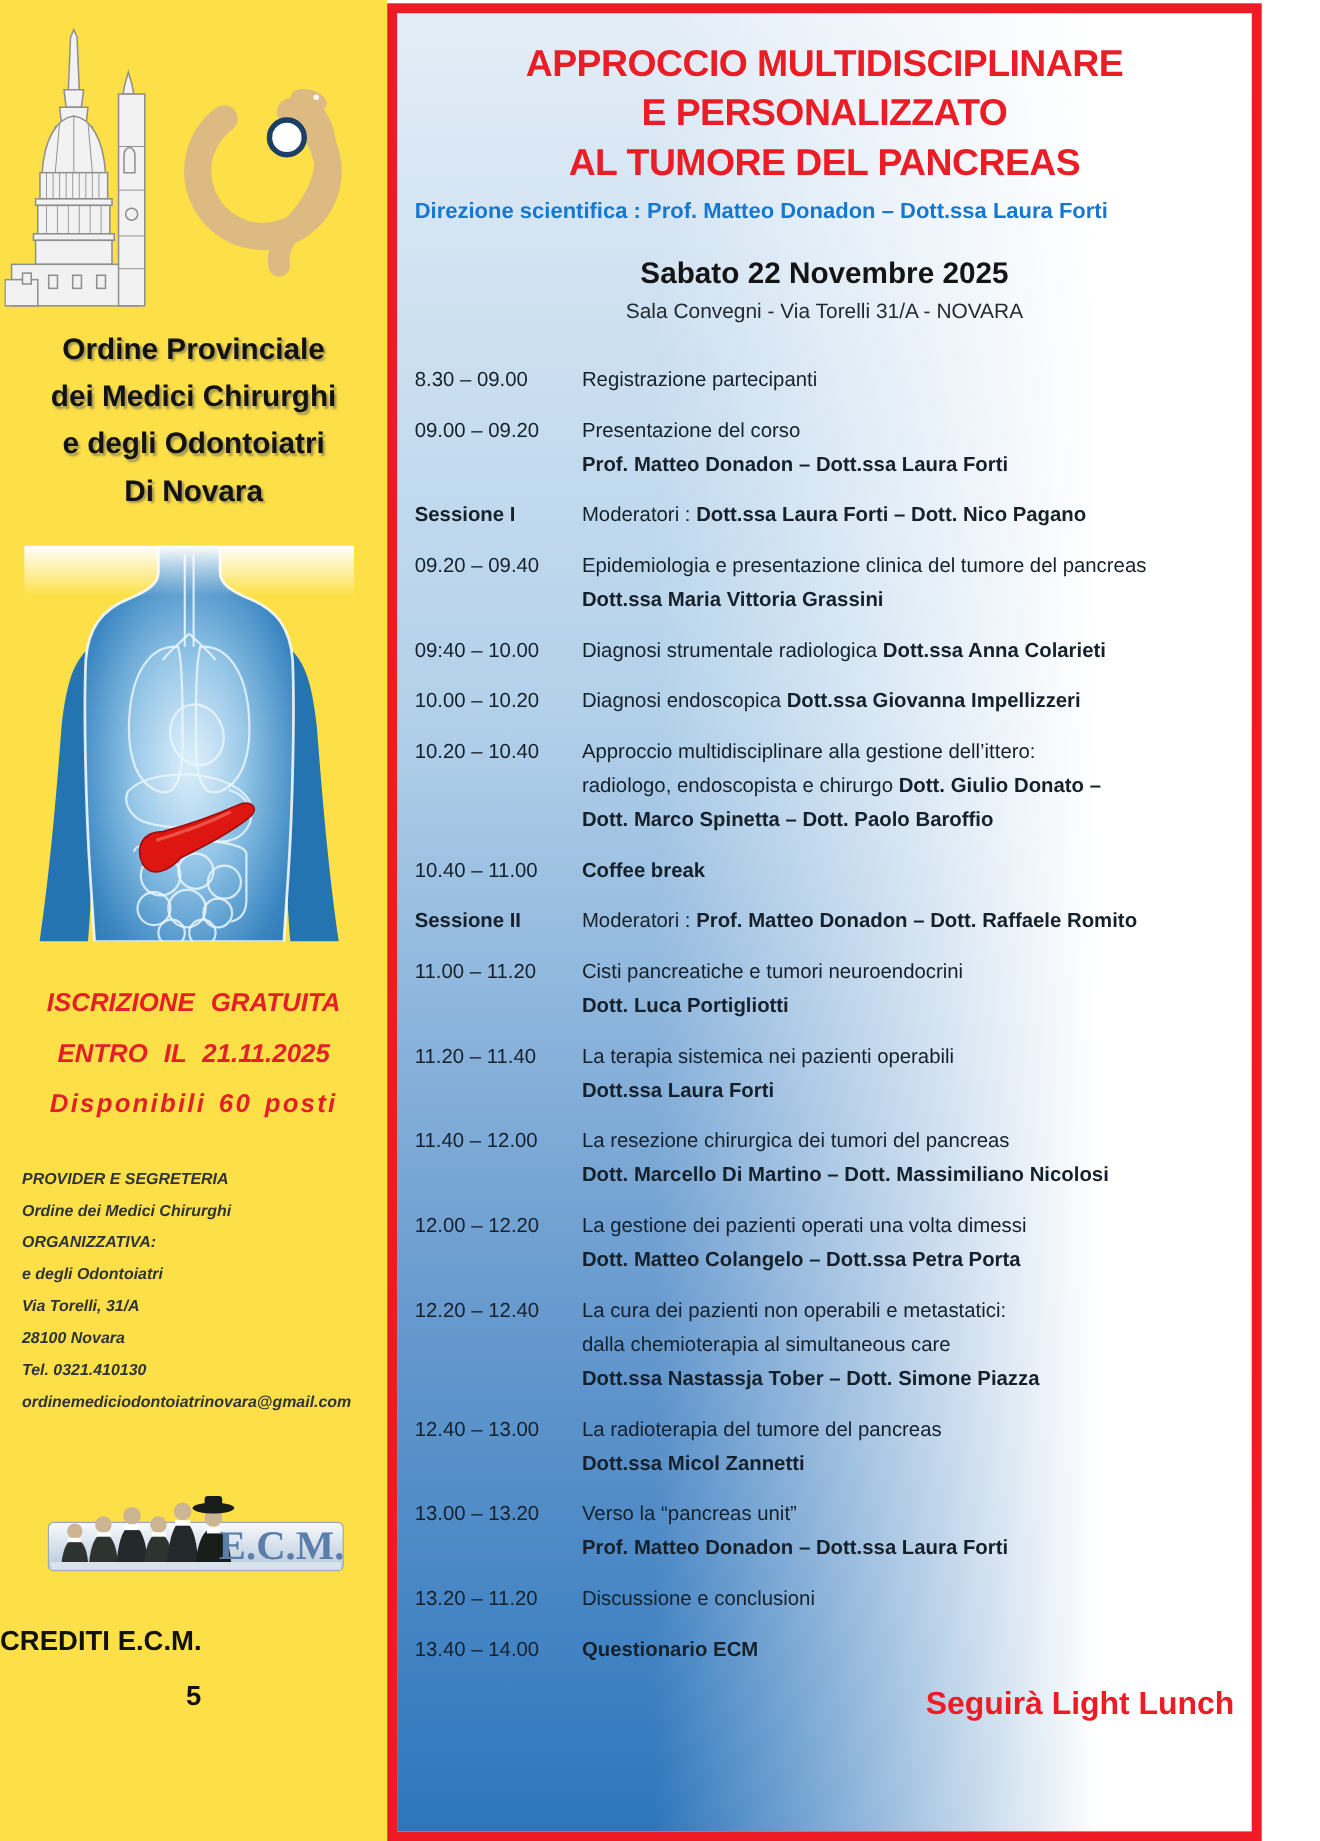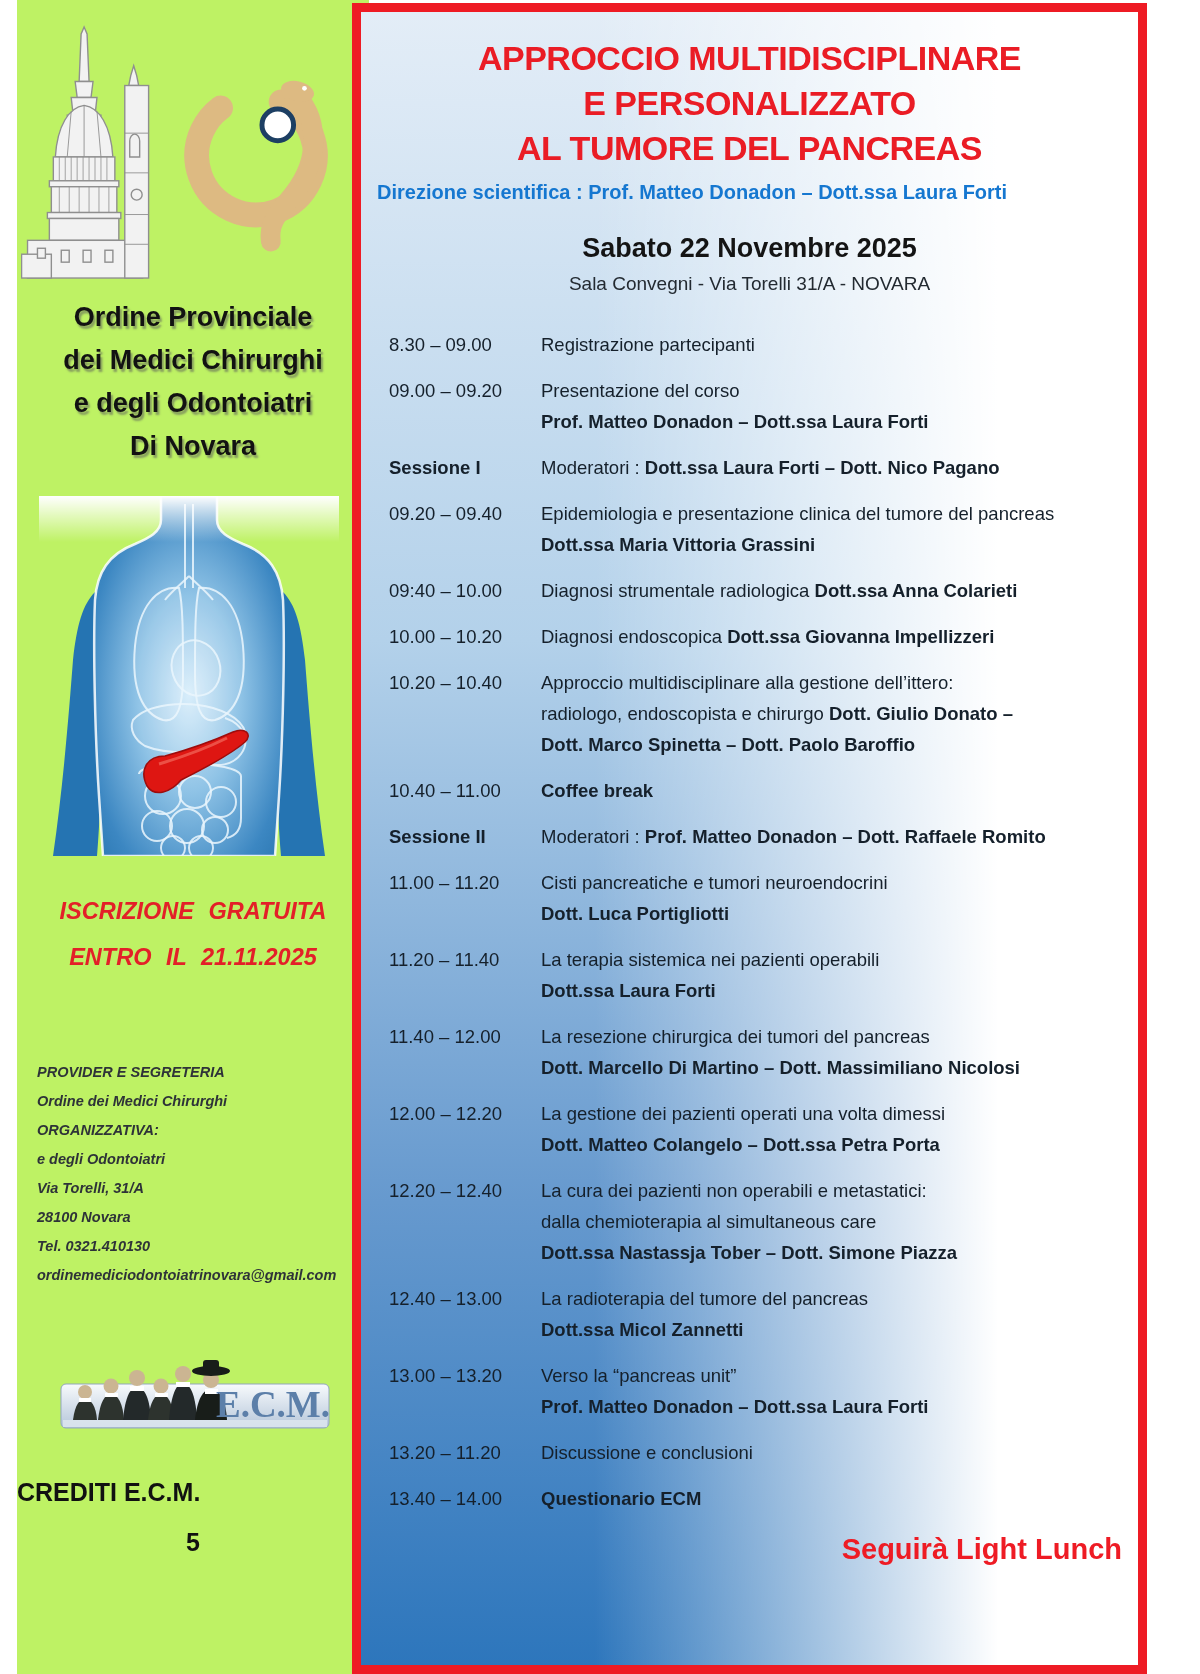--- a/index.html
+++ b/index.html
@@ -4,21 +4,21 @@
 <style>
   html,body{margin:0;padding:0;}
   body{
     width:1200px;height:1674px;background:#ffffff;overflow:hidden;
     font-family:"Liberation Sans","DejaVu Sans",sans-serif;
     -webkit-font-smoothing:antialiased;
   }
   .page{position:relative;width:1200px;height:1674px;background:#fff;}
 
   
-  .sidebar{position:absolute;left:0;top:0;width:352px;height:1674px;background:#bef264;margin-left:17px;}
+  .sidebar{position:absolute;left:0;top:0;width:352px;height:1674px;background:#fde047;}
   .basilica{position:absolute;left:4px;top:24px;width:150px;height:258px;}
   .goldlogo{position:absolute;left:158px;top:60px;width:168px;height:196px;}
   .orgname{position:absolute;left:0;top:296px;width:352px;text-align:center;
     font-weight:bold;font-size:27px;line-height:43px;color:#121212;
     text-shadow:2px 2.5px 2px rgba(90,90,90,.55);}
   .torso{position:absolute;left:22px;top:496px;width:300px;height:360px;}
   .reg{position:absolute;left:0;top:888px;width:352px;text-align:center;
     color:#e32028;font-style:italic;font-weight:bold;font-size:23.5px;line-height:46px;}
   .reg .ws{word-spacing:8px;}
   .reg .ls{letter-spacing:2px;word-spacing:3px;}
@@ -40,21 +40,21 @@
     padding:14px 16px 5px 16px;
   }
   .title{margin-top:10px;text-align:center;color:#ea1c25;font-weight:bold;
     font-size:34px;line-height:45px;letter-spacing:-0.5px;}
   .direction{margin-top:6px;color:#1577d0;font-weight:bold;font-size:20px;line-height:30px;}
   .date{margin-top:24px;text-align:center;color:#141414;font-weight:bold;font-size:27px;line-height:34px;}
   .venue{margin-top:4px;text-align:center;color:#232a31;font-size:19px;line-height:30px;}
 
   .schedule{margin-top:30px;color:#15202b;font-size:18.5px;}
   .item{display:flex;margin-bottom:15px;}
-  .time{flex:none;width:152px;line-height:31px;margin-left:12px;}
+  .time{flex:none;width:152px;line-height:31px;}
   .time.session{font-weight:bold;}
   .content{flex:1;line-height:31px;}
   .content .b{font-weight:bold;}
   .footer{margin-top:8px;text-align:right;color:#ee1b24;font-weight:bold;font-size:29px;line-height:40px;}
 </style>
 </head>
 <body>
 
 <div class="page">
 
@@ -141,20 +141,21 @@
         <circle cx="162" cy="352" r="12" fill="none"></circle>
       </g>
       <path d="M108,290 C100,274 108,260 126,260 C148,254 176,244 194,236 C206,231 214,238 206,246 C190,260 162,274 142,284 C132,296 116,302 108,290 Z" fill="#de1612" stroke="#9d0d0d" stroke-width="1.5"></path>
       <path d="M120,268 C140,262 168,252 188,242" stroke="#f26a5d" stroke-width="3" fill="none" opacity="0.7"></path>
       <rect x="0" y="0" width="300" height="46" fill="url(#topFade)"></rect>
     </svg>
 
     <div class="reg">
       <div class="ws">ISCRIZIONE GRATUITA</div>
       <div class="ws">ENTRO IL 21.11.2025</div>
+      <div class="ls">Disponibili 60 posti</div>
     </div>
 
     <div class="provider">
       <div>PROVIDER E SEGRETERIA</div>
       <div>Ordine dei Medici Chirurghi</div>
       <div>ORGANIZZATIVA:</div>
       <div>e degli Odontoiatri</div>
       <div>Via Torelli, 31/A</div>
       <div>28100 Novara</div>
       <div>Tel. 0321.410130</div>

